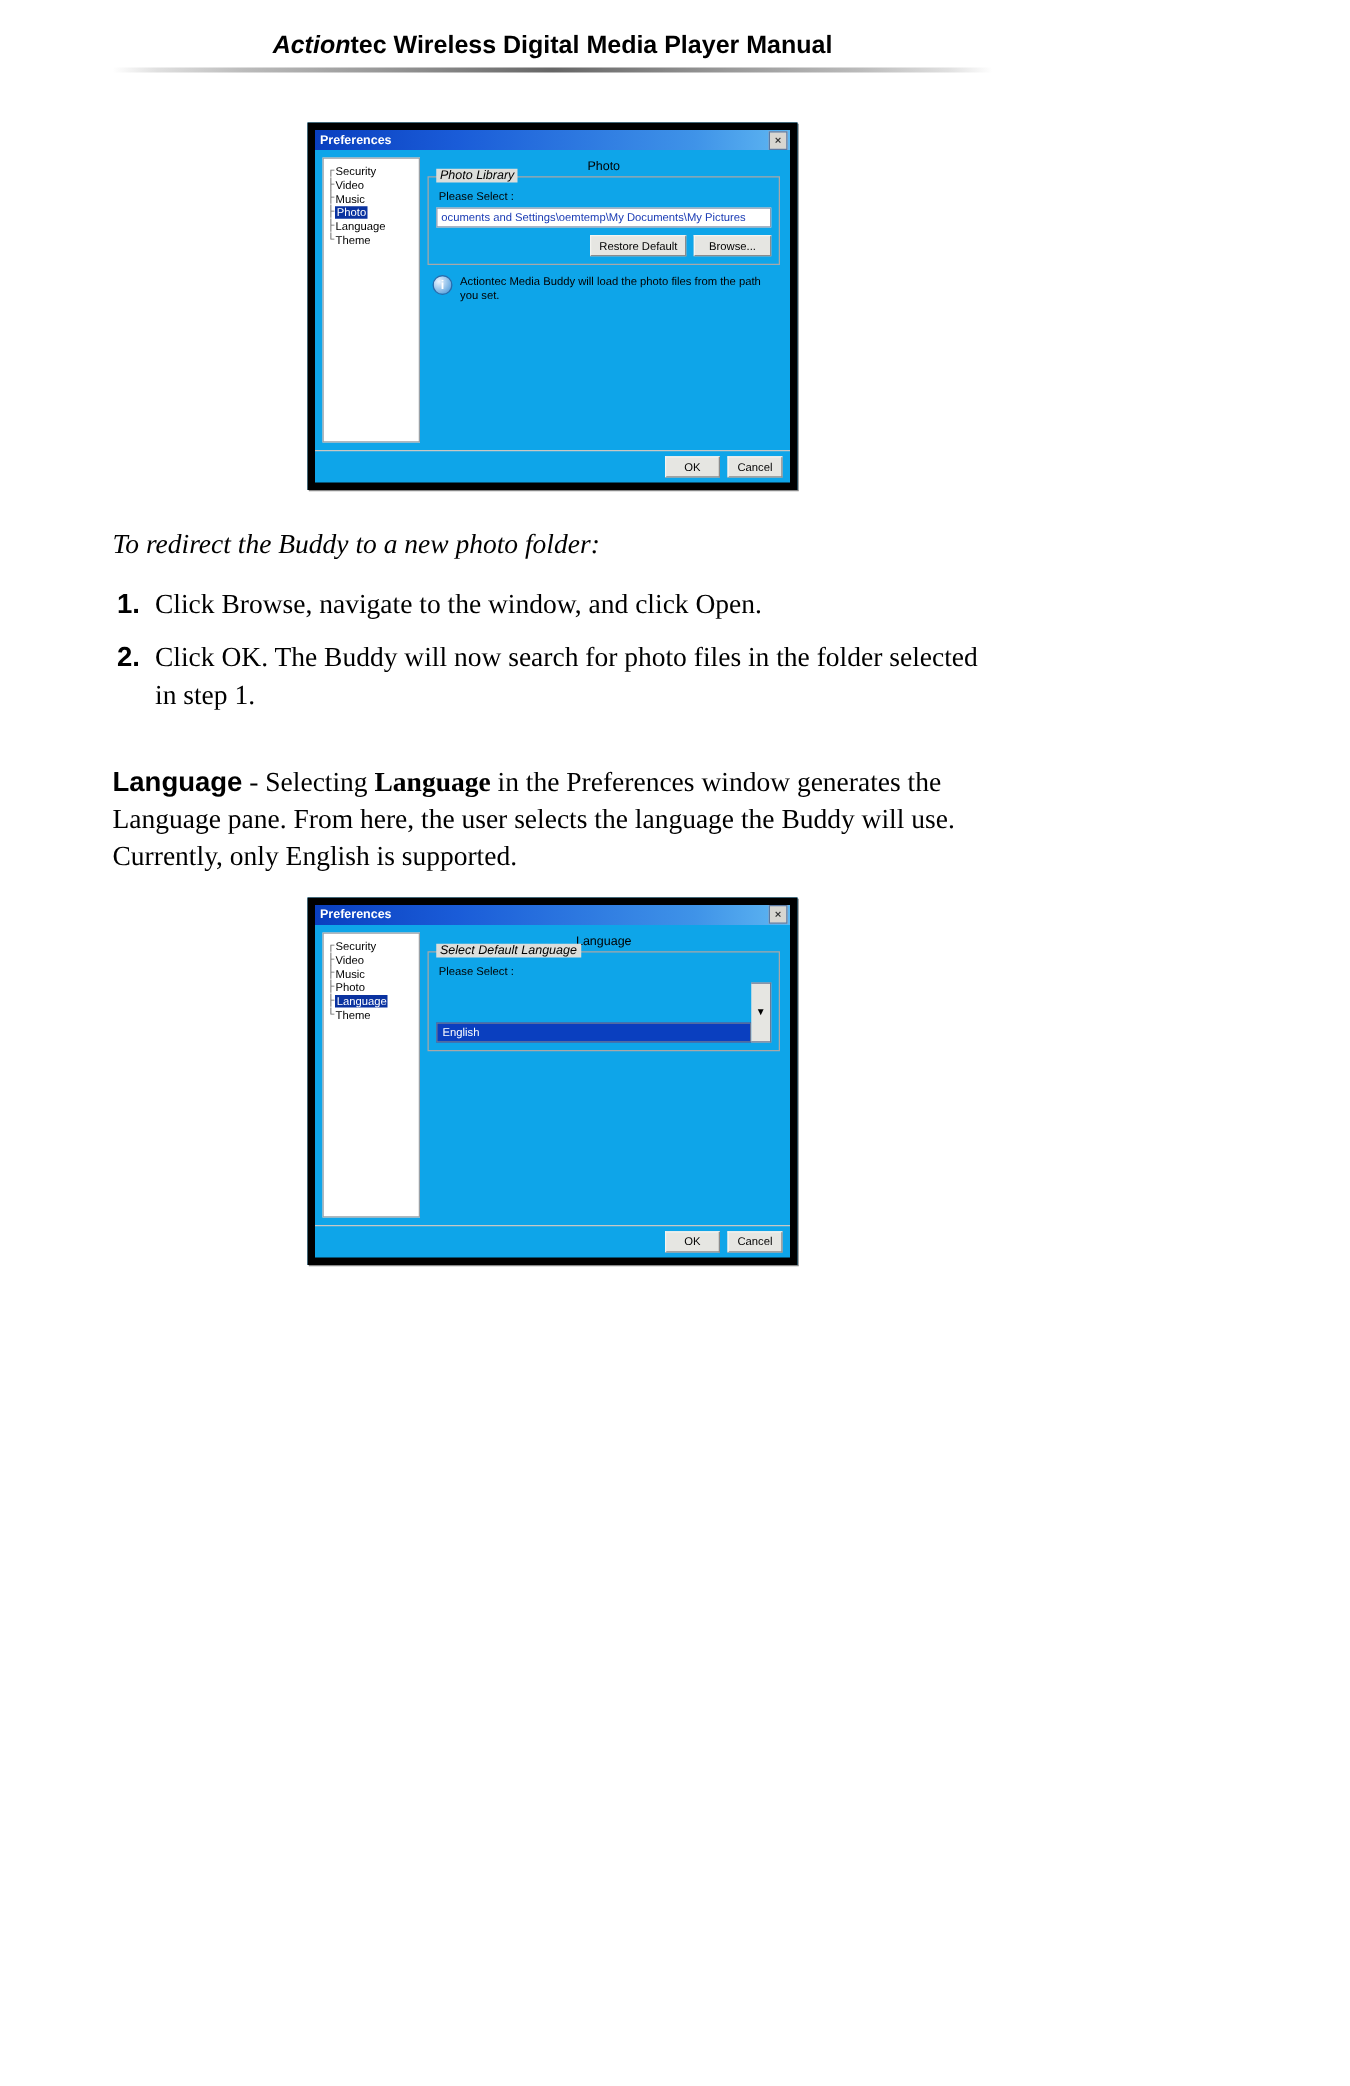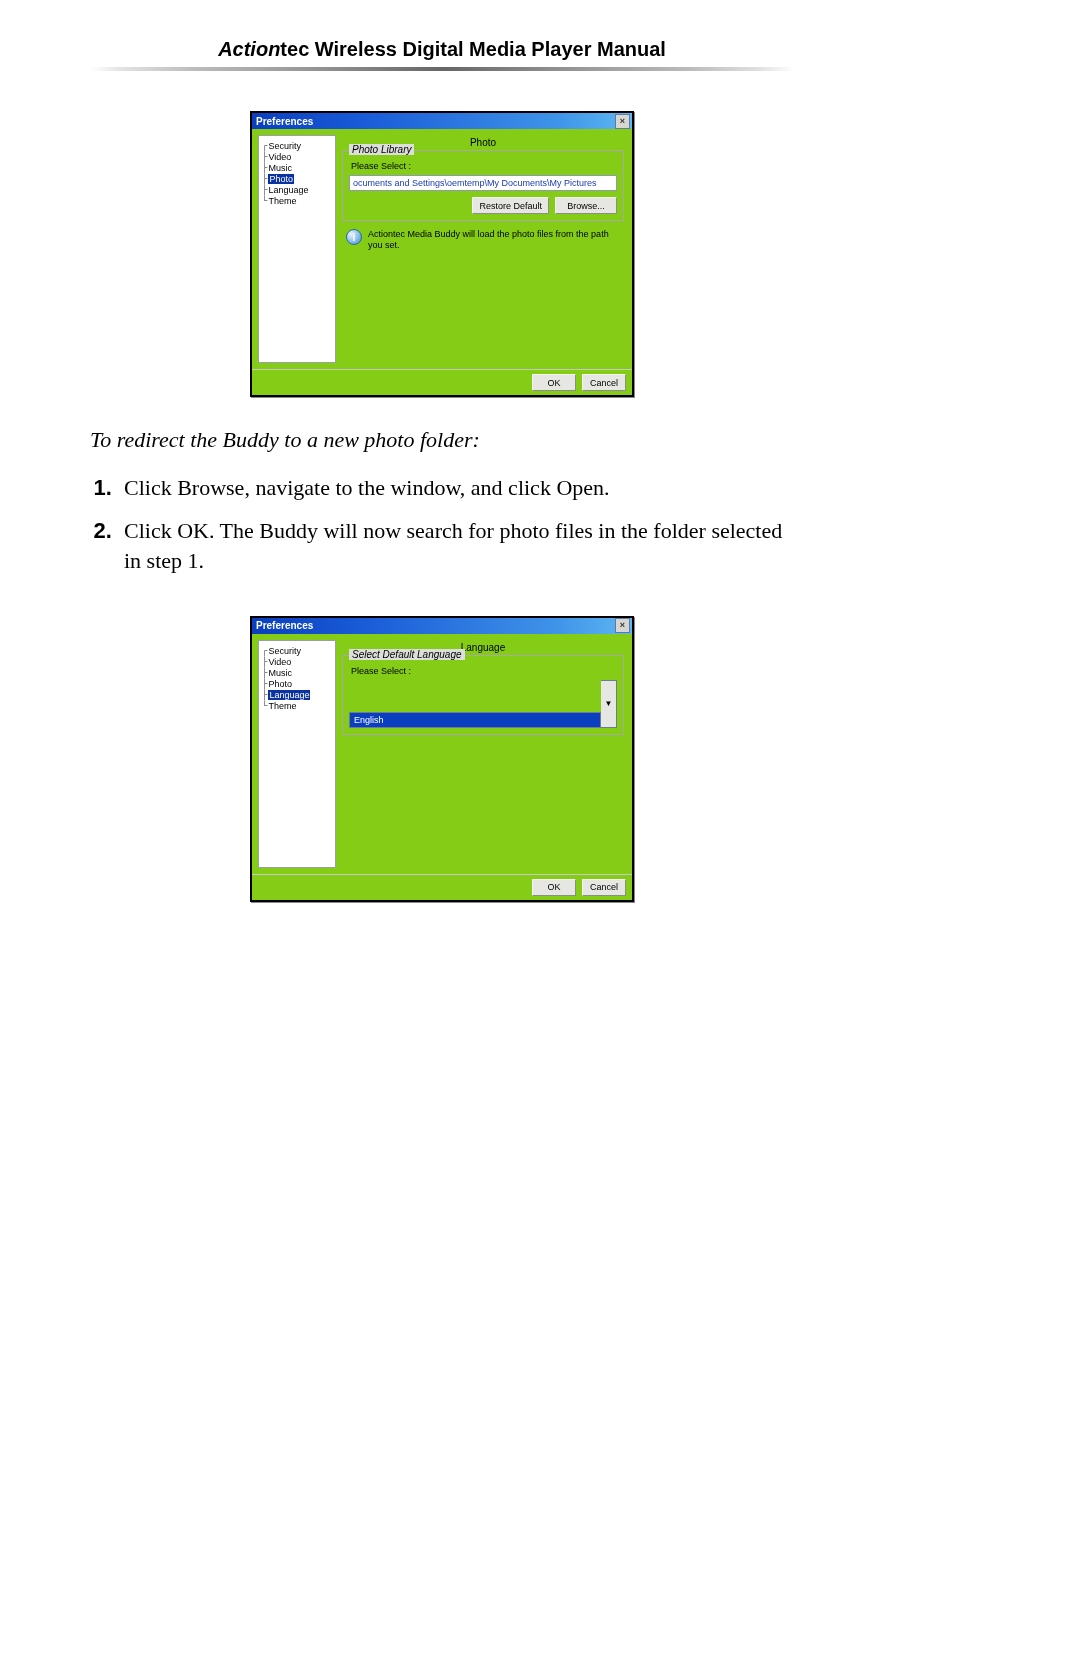--- a/index.html
+++ b/index.html
@@ -7,21 +7,21 @@
     padding: 0;
     background: #fff;
     font-family: Georgia, "Times New Roman", serif;
     color: #000;
     width: 1080px;
   }
   .page {
     width: 884px;
     min-height: 1669px;
     position: relative;
-    padding: 38px 90px 0 90px;
+    padding: 25px 90px 0 90px;
     box-sizing: border-box;
   }
   .header-title {
     text-align: center;
     font-family: Arial, Helvetica, sans-serif;
     font-weight: bold;
     font-size: 20px;
     margin-bottom: 6px;
   }
   .header-title .italic { font-style: italic; }
@@ -48,22 +48,22 @@
   ol.steps li::marker { font-weight: bold; font-family: Arial, Helvetica, sans-serif; }
   .screenshot-wrap {
     display: flex;
     justify-content: center;
     margin: 10px 0 28px 0;
   }
 
   
   .dlg {
     width: 380px;
-    border: 2px solid #000000;
-    background: #84cc16;
+    border: 6px solid #000000;
+    background: #0ea5e9;
     font-family: Tahoma, Arial, sans-serif;
     font-size: 9px;
     color: #000;
     box-shadow: 1px 1px 0 #888;
   }
   .dlg-title {
     height: 16px;
     background: linear-gradient(to right, #0a3fbf 0%, #1a5cd8 30%, #3f93e8 80%, #5fb7f2 100%);
     color: #fff;
     font-weight: bold;
@@ -297,20 +297,23 @@
 
   <ol class="steps">
     <li>
       <span>Click </span><span class="sbold">Browse</span><span>, navigate to the window, and click </span><span class="sbold">Open</span><span>.</span>
     </li>
     <li>
       <span>Click </span><span class="sbold">OK</span><span>. The Buddy will now search for photo files in the folder selected in step 1.</span>
     </li>
   </ol>
 
+  <p class="body-text">
+    <span class="bold">Language</span><span> - Selecting </span><span class="sbold">Language</span><span> in the Preferences window generates the Language pane. From here, the user selects the language the Buddy will use. Currently, only English is supported.</span>
+  </p>
 
   <div class="screenshot-wrap">
     <div class="dlg">
       <div class="dlg-title">
         <span>Preferences</span>
         <span class="dlg-close">×</span>
       </div>
       <div class="dlg-body">
         <div class="tree">
           <div class="tree-item">

